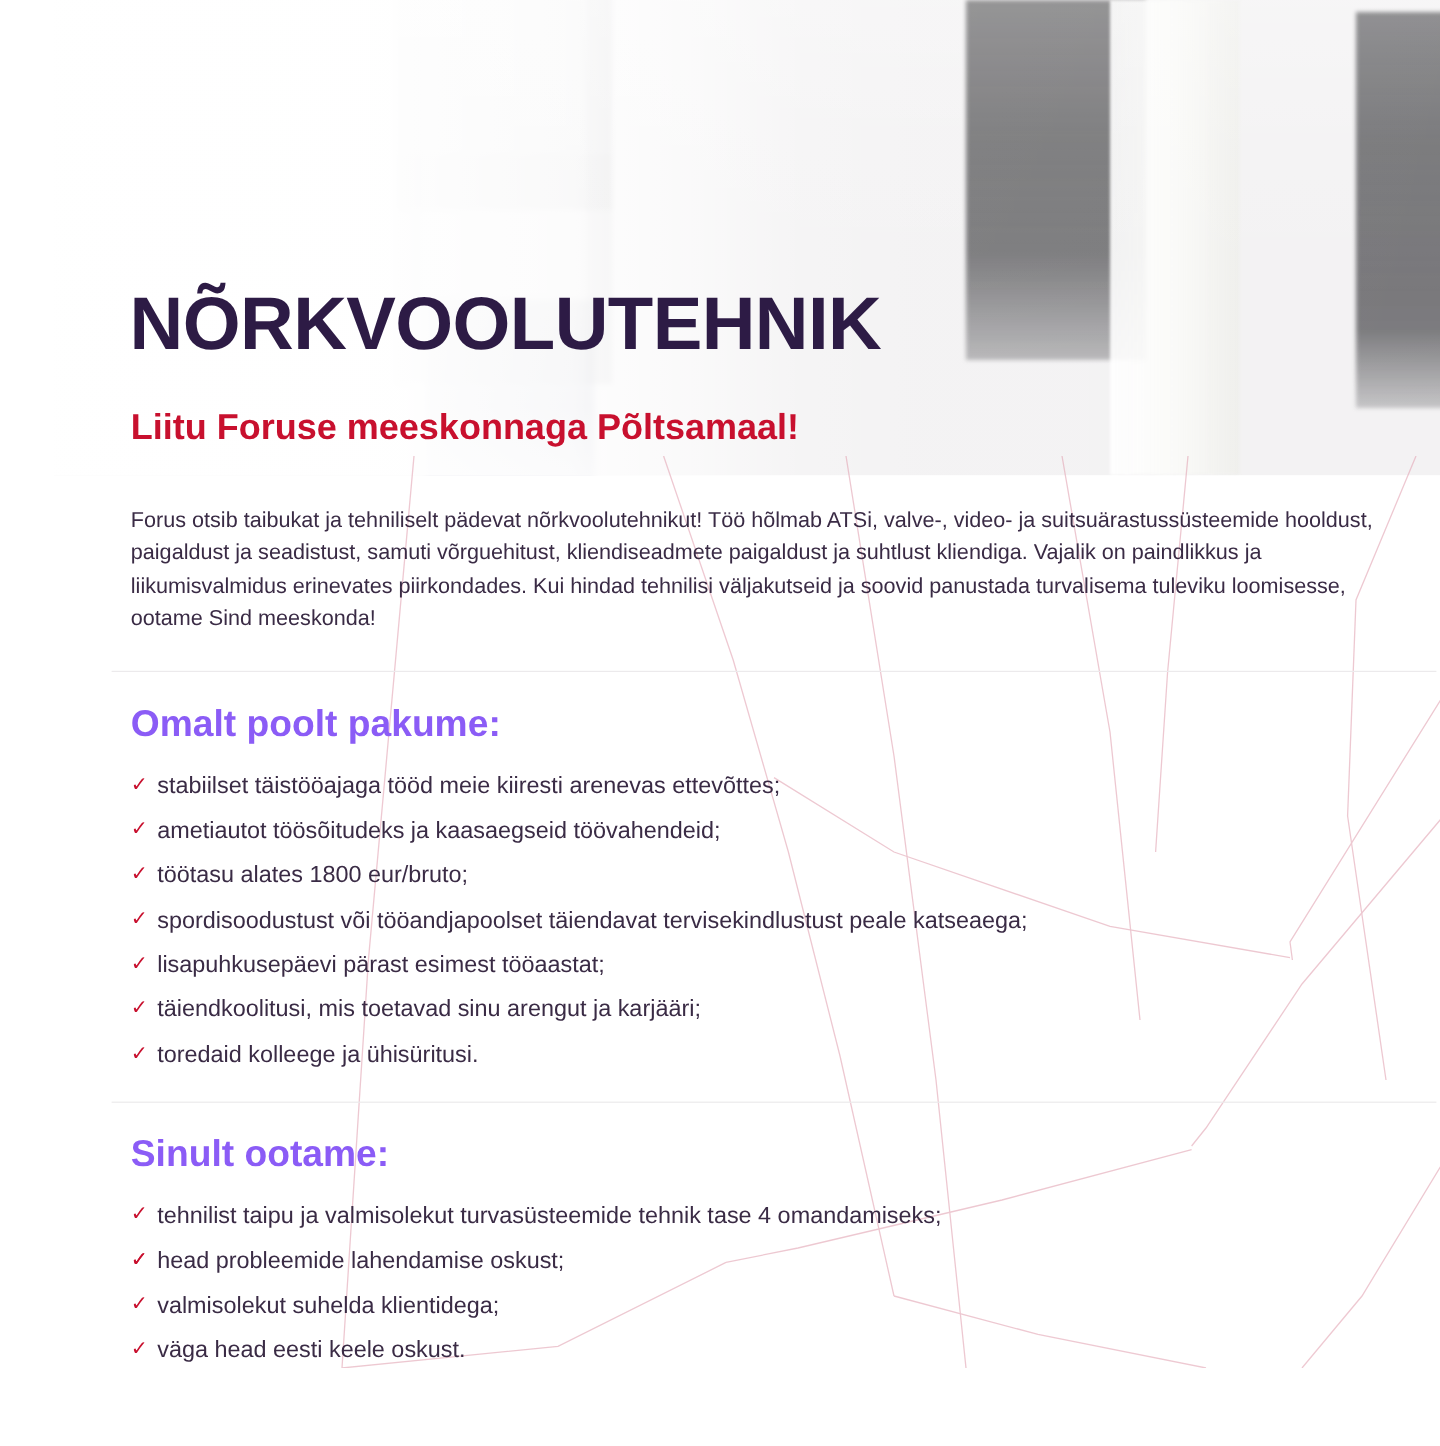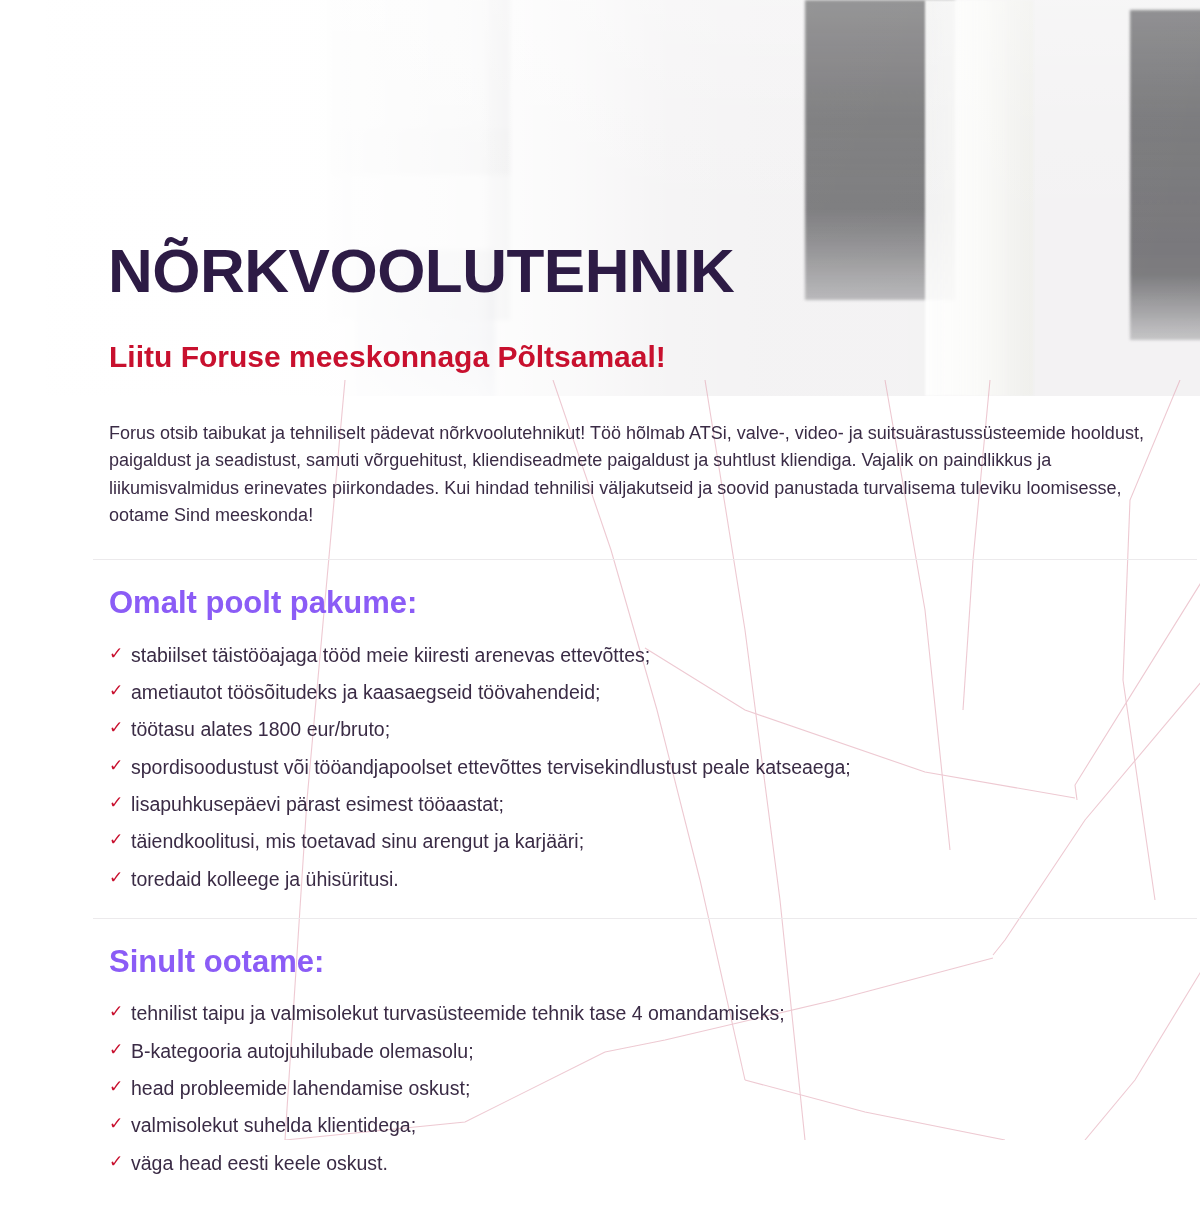--- a/index.html
+++ b/index.html
@@ -250,32 +250,32 @@
     <p class="intro">Forus otsib taibukat ja tehniliselt pädevat nõrkvoolutehnikut! Töö hõlmab ATSi, valve-, video- ja suitsuärastussüsteemide hooldust, paigaldust ja seadistust, samuti võrguehitust, kliendiseadmete paigaldust ja suhtlust kliendiga. Vajalik on paindlikkus ja liikumisvalmidus erinevates piirkondades. Kui hindad tehnilisi väljakutseid ja soovid panustada turvalisema tuleviku loomisesse, ootame Sind meeskonda!</p>
 
     <div class="divider d1"></div>
 
     <h3 class="section-heading">Omalt poolt pakume:</h3>
 
     <ul class="checklist">
       <li><span class="tick">✓</span><span>stabiilset täistööajaga tööd meie kiiresti arenevas ettevõttes;</span></li>
       <li><span class="tick">✓</span><span>ametiautot töösõitudeks ja kaasaegseid töövahendeid;</span></li>
       <li><span class="tick">✓</span><span>töötasu alates 1800 eur/bruto;</span></li>
-      <li><span class="tick">✓</span><span>spordisoodustust või tööandjapoolset ettevõttes tervisekindlustust peale katseaega;</span></li>
+      <li><span class="tick">✓</span><span>spordisoodustust või tööandjapoolset täiendavat tervisekindlustust peale katseaega;</span></li>
       <li><span class="tick">✓</span><span>lisapuhkusepäevi pärast esimest tööaastat;</span></li>
       <li><span class="tick">✓</span><span>täiendkoolitusi, mis toetavad sinu arengut ja karjääri;</span></li>
       <li><span class="tick">✓</span><span>toredaid kolleege ja ühisüritusi.</span></li>
     </ul>
 
     <div class="divider d2"></div>
 
     <h3 class="section-heading">Sinult ootame:</h3>
 
     <ul class="checklist">
       <li><span class="tick">✓</span><span>tehnilist taipu ja valmisolekut turvasüsteemide tehnik tase 4 omandamiseks;</span></li>
-      <li><span class="tick">✓</span><span>B-kategooria autojuhilubade olemasolu;</span></li>
+      <li><span class="tick">✓</span></li>
       <li><span class="tick">✓</span><span>head probleemide lahendamise oskust;</span></li>
       <li><span class="tick">✓</span><span>valmisolekut suhelda klientidega;</span></li>
       <li><span class="tick">✓</span><span>väga head eesti keele oskust.</span></li>
     </ul>
 
   </div>
 </div>
 
 </body></html>

